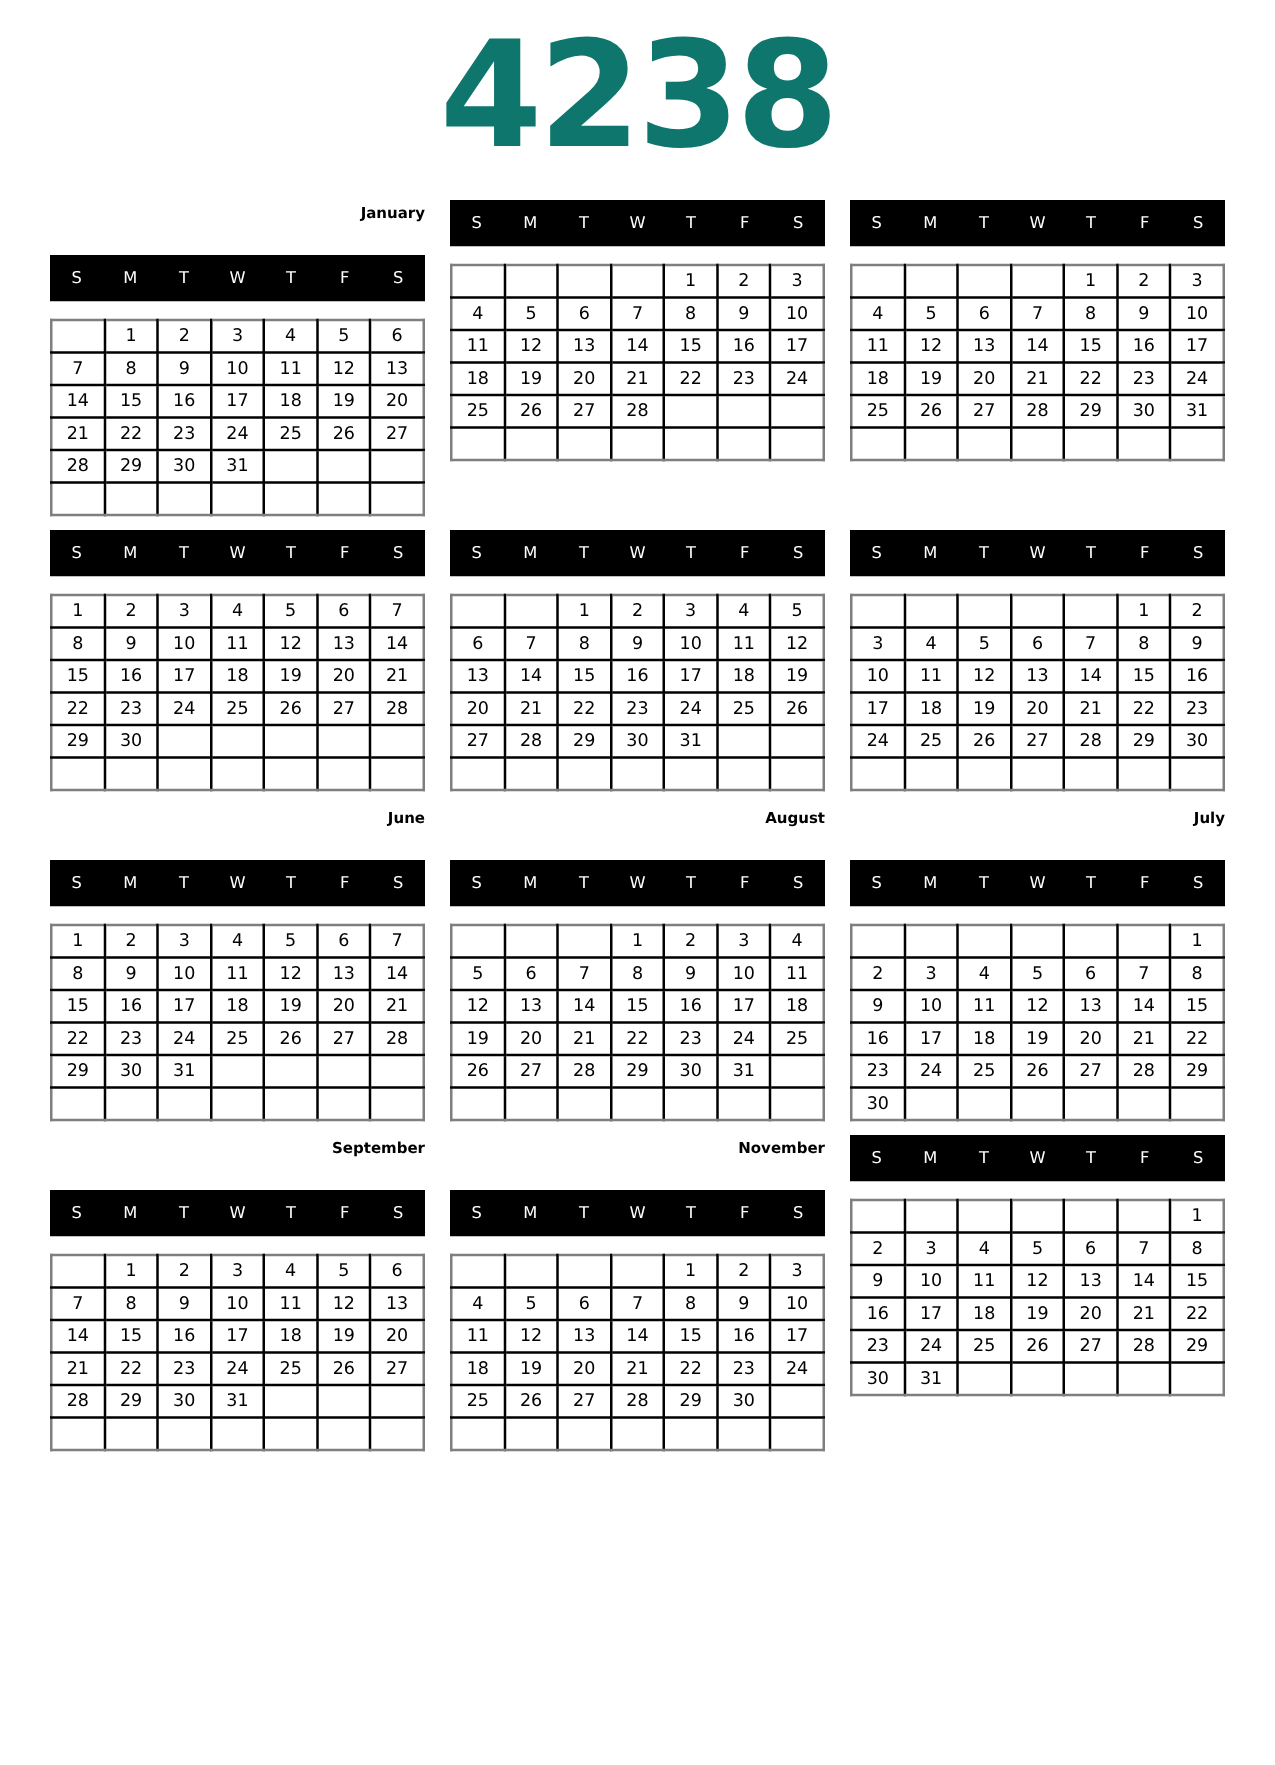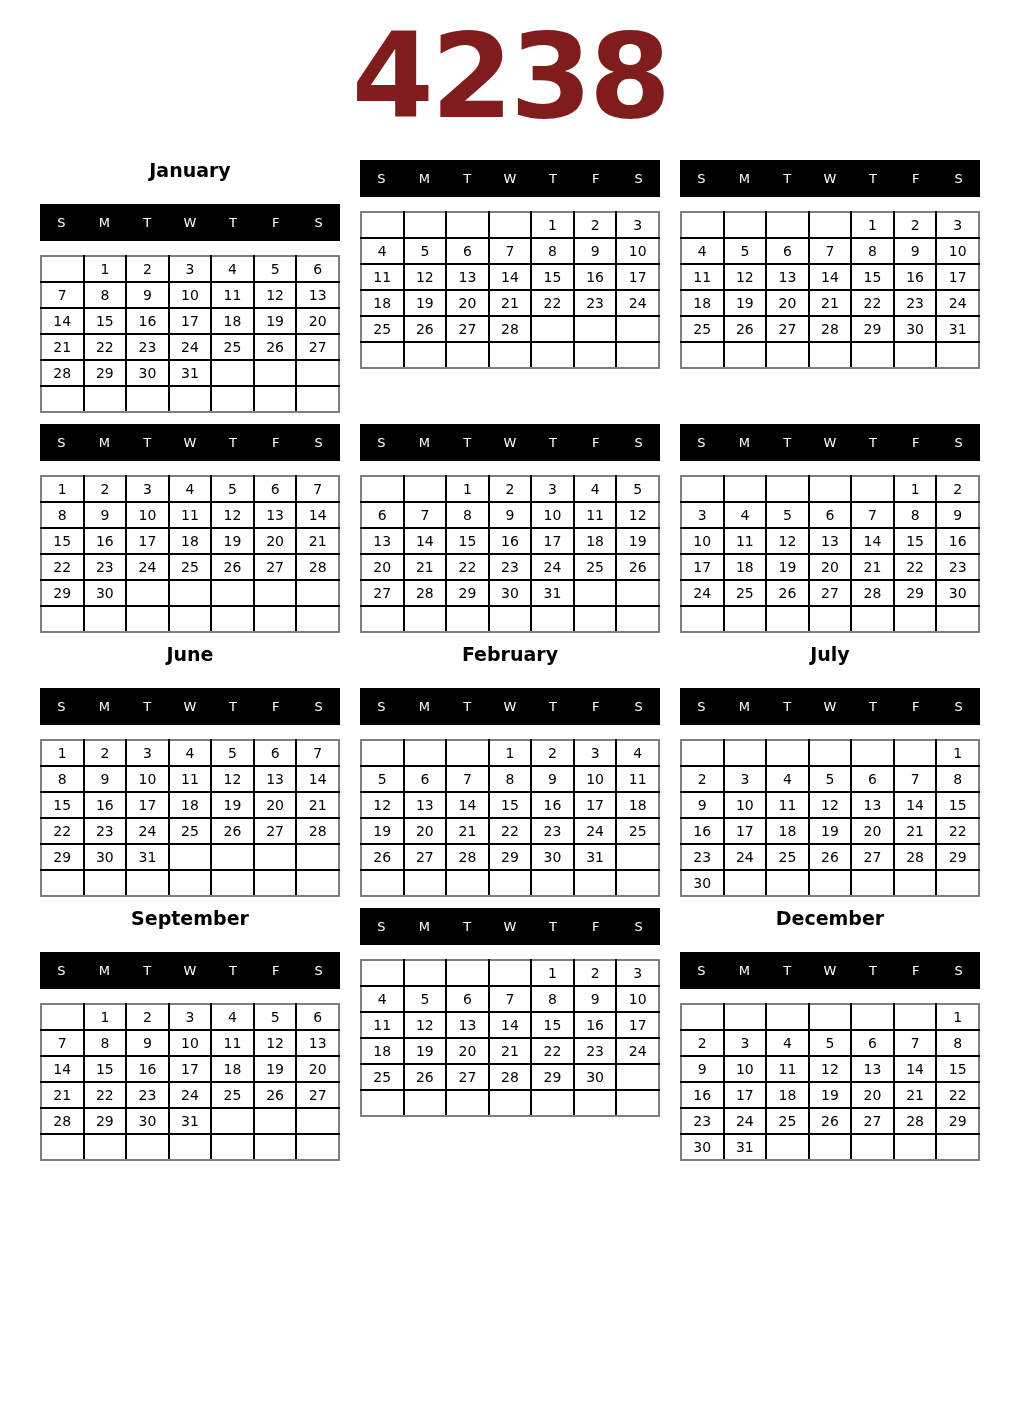--- a/index.html
+++ b/index.html
@@ -14,37 +14,37 @@
     color: #000000;
     overflow: hidden;
   }
   .year-title {
     margin: 8px 0 0 0;
     text-align: center;
     font-size: 118px;
     font-weight: bold;
     letter-spacing: -3px;
     line-height: 1.16;
-    color: #7f1d1d;
+    color: #0f766e;
   }
   .months-grid {
     display: grid;
     grid-template-columns: repeat(3, 300px);
     justify-content: space-between;
     row-gap: 11px;
     padding: 0 40px;
     margin-top: 15px;
   }
   .month {
     width: 300px;
   }
   .month-title {
     margin: 0 0 24px 0;
-    text-align: center;
-    font-size: 19px;
+    text-align: right;
+    font-size: 12px;
     font-weight: bold;
     line-height: 20px;
     color: #000000;
   }
   .dow-header {
     display: grid;
     grid-template-columns: repeat(7, 1fr);
     align-items: center;
     height: 37px;
     background: #000000;
@@ -567,21 +567,21 @@
             <td></td>
             <td></td>
             <td></td>
             <td></td>
           </tr>
         </tbody>
       </table>
   </section>
 
   <section class="month">
-    <h2 class="month-title">February</h2>
+    <h2 class="month-title">August</h2>
     <div class="dow-header">
         <span class="dow">S</span>
         <span class="dow">M</span>
         <span class="dow">T</span>
         <span class="dow">W</span>
         <span class="dow">T</span>
         <span class="dow">F</span>
         <span class="dow">S</span>
       </div>
     <table class="grid">
@@ -780,91 +780,91 @@
             <td></td>
             <td></td>
             <td></td>
             <td></td>
           </tr>
         </tbody>
       </table>
   </section>
 
   <section class="month">
-    <div class="dow-header">
-        <span class="dow">S</span>
-        <span class="dow">M</span>
-        <span class="dow">T</span>
-        <span class="dow">W</span>
-        <span class="dow">T</span>
-        <span class="dow">F</span>
-        <span class="dow">S</span>
-      </div>
-    <table class="grid">
-        <tbody>
-          <tr>
-            <td></td>
-            <td></td>
-            <td></td>
-            <td></td>
-            <td>1</td>
-            <td>2</td>
-            <td>3</td>
-          </tr>
-          <tr>
-            <td>4</td>
-            <td>5</td>
-            <td>6</td>
-            <td>7</td>
-            <td>8</td>
-            <td>9</td>
-            <td>10</td>
-          </tr>
-          <tr>
-            <td>11</td>
-            <td>12</td>
-            <td>13</td>
-            <td>14</td>
-            <td>15</td>
-            <td>16</td>
-            <td>17</td>
-          </tr>
-          <tr>
-            <td>18</td>
-            <td>19</td>
-            <td>20</td>
-            <td>21</td>
-            <td>22</td>
-            <td>23</td>
-            <td>24</td>
-          </tr>
-          <tr>
-            <td>25</td>
-            <td>26</td>
-            <td>27</td>
-            <td>28</td>
-            <td>29</td>
-            <td>30</td>
-            <td></td>
-          </tr>
-          <tr>
-            <td></td>
-            <td></td>
-            <td></td>
-            <td></td>
-            <td></td>
-            <td></td>
-            <td></td>
-          </tr>
-        </tbody>
-      </table>
-  </section>
-
-  <section class="month">
-    <h2 class="month-title">December</h2>
+    <h2 class="month-title">November</h2>
+    <div class="dow-header">
+        <span class="dow">S</span>
+        <span class="dow">M</span>
+        <span class="dow">T</span>
+        <span class="dow">W</span>
+        <span class="dow">T</span>
+        <span class="dow">F</span>
+        <span class="dow">S</span>
+      </div>
+    <table class="grid">
+        <tbody>
+          <tr>
+            <td></td>
+            <td></td>
+            <td></td>
+            <td></td>
+            <td>1</td>
+            <td>2</td>
+            <td>3</td>
+          </tr>
+          <tr>
+            <td>4</td>
+            <td>5</td>
+            <td>6</td>
+            <td>7</td>
+            <td>8</td>
+            <td>9</td>
+            <td>10</td>
+          </tr>
+          <tr>
+            <td>11</td>
+            <td>12</td>
+            <td>13</td>
+            <td>14</td>
+            <td>15</td>
+            <td>16</td>
+            <td>17</td>
+          </tr>
+          <tr>
+            <td>18</td>
+            <td>19</td>
+            <td>20</td>
+            <td>21</td>
+            <td>22</td>
+            <td>23</td>
+            <td>24</td>
+          </tr>
+          <tr>
+            <td>25</td>
+            <td>26</td>
+            <td>27</td>
+            <td>28</td>
+            <td>29</td>
+            <td>30</td>
+            <td></td>
+          </tr>
+          <tr>
+            <td></td>
+            <td></td>
+            <td></td>
+            <td></td>
+            <td></td>
+            <td></td>
+            <td></td>
+          </tr>
+        </tbody>
+      </table>
+  </section>
+
+  <section class="month">
     <div class="dow-header">
         <span class="dow">S</span>
         <span class="dow">M</span>
         <span class="dow">T</span>
         <span class="dow">W</span>
         <span class="dow">T</span>
         <span class="dow">F</span>
         <span class="dow">S</span>
       </div>
     <table class="grid">

